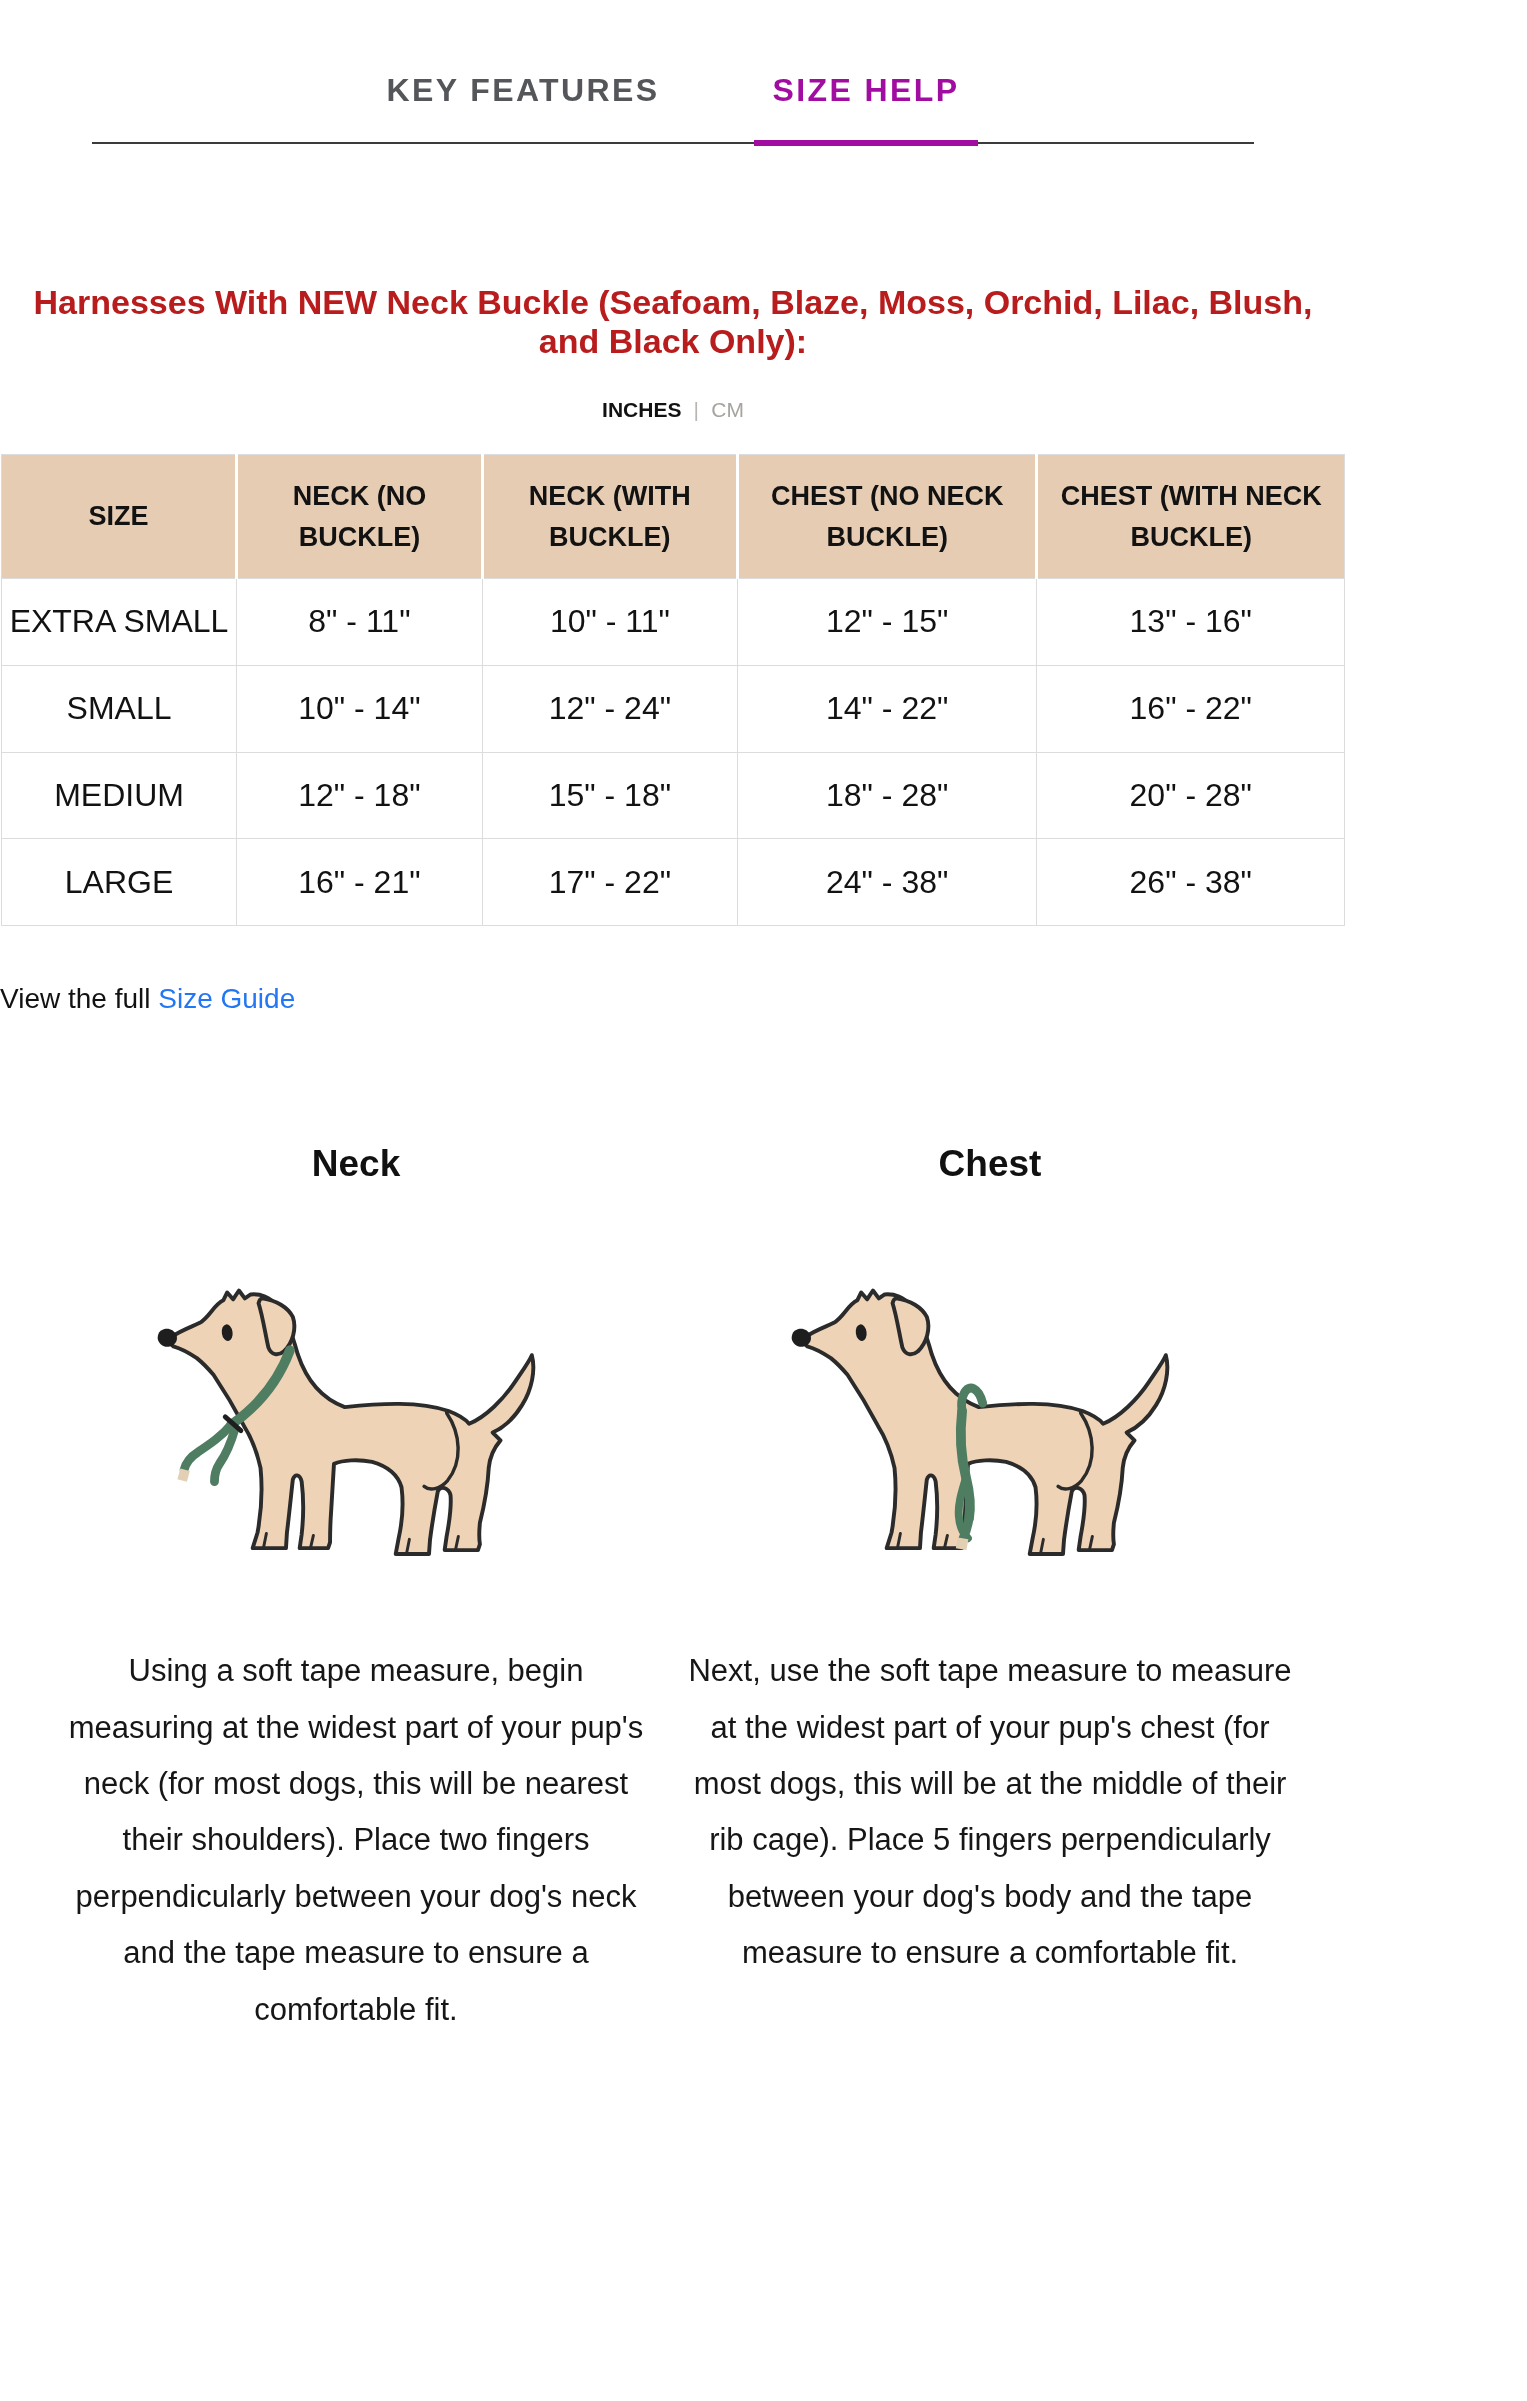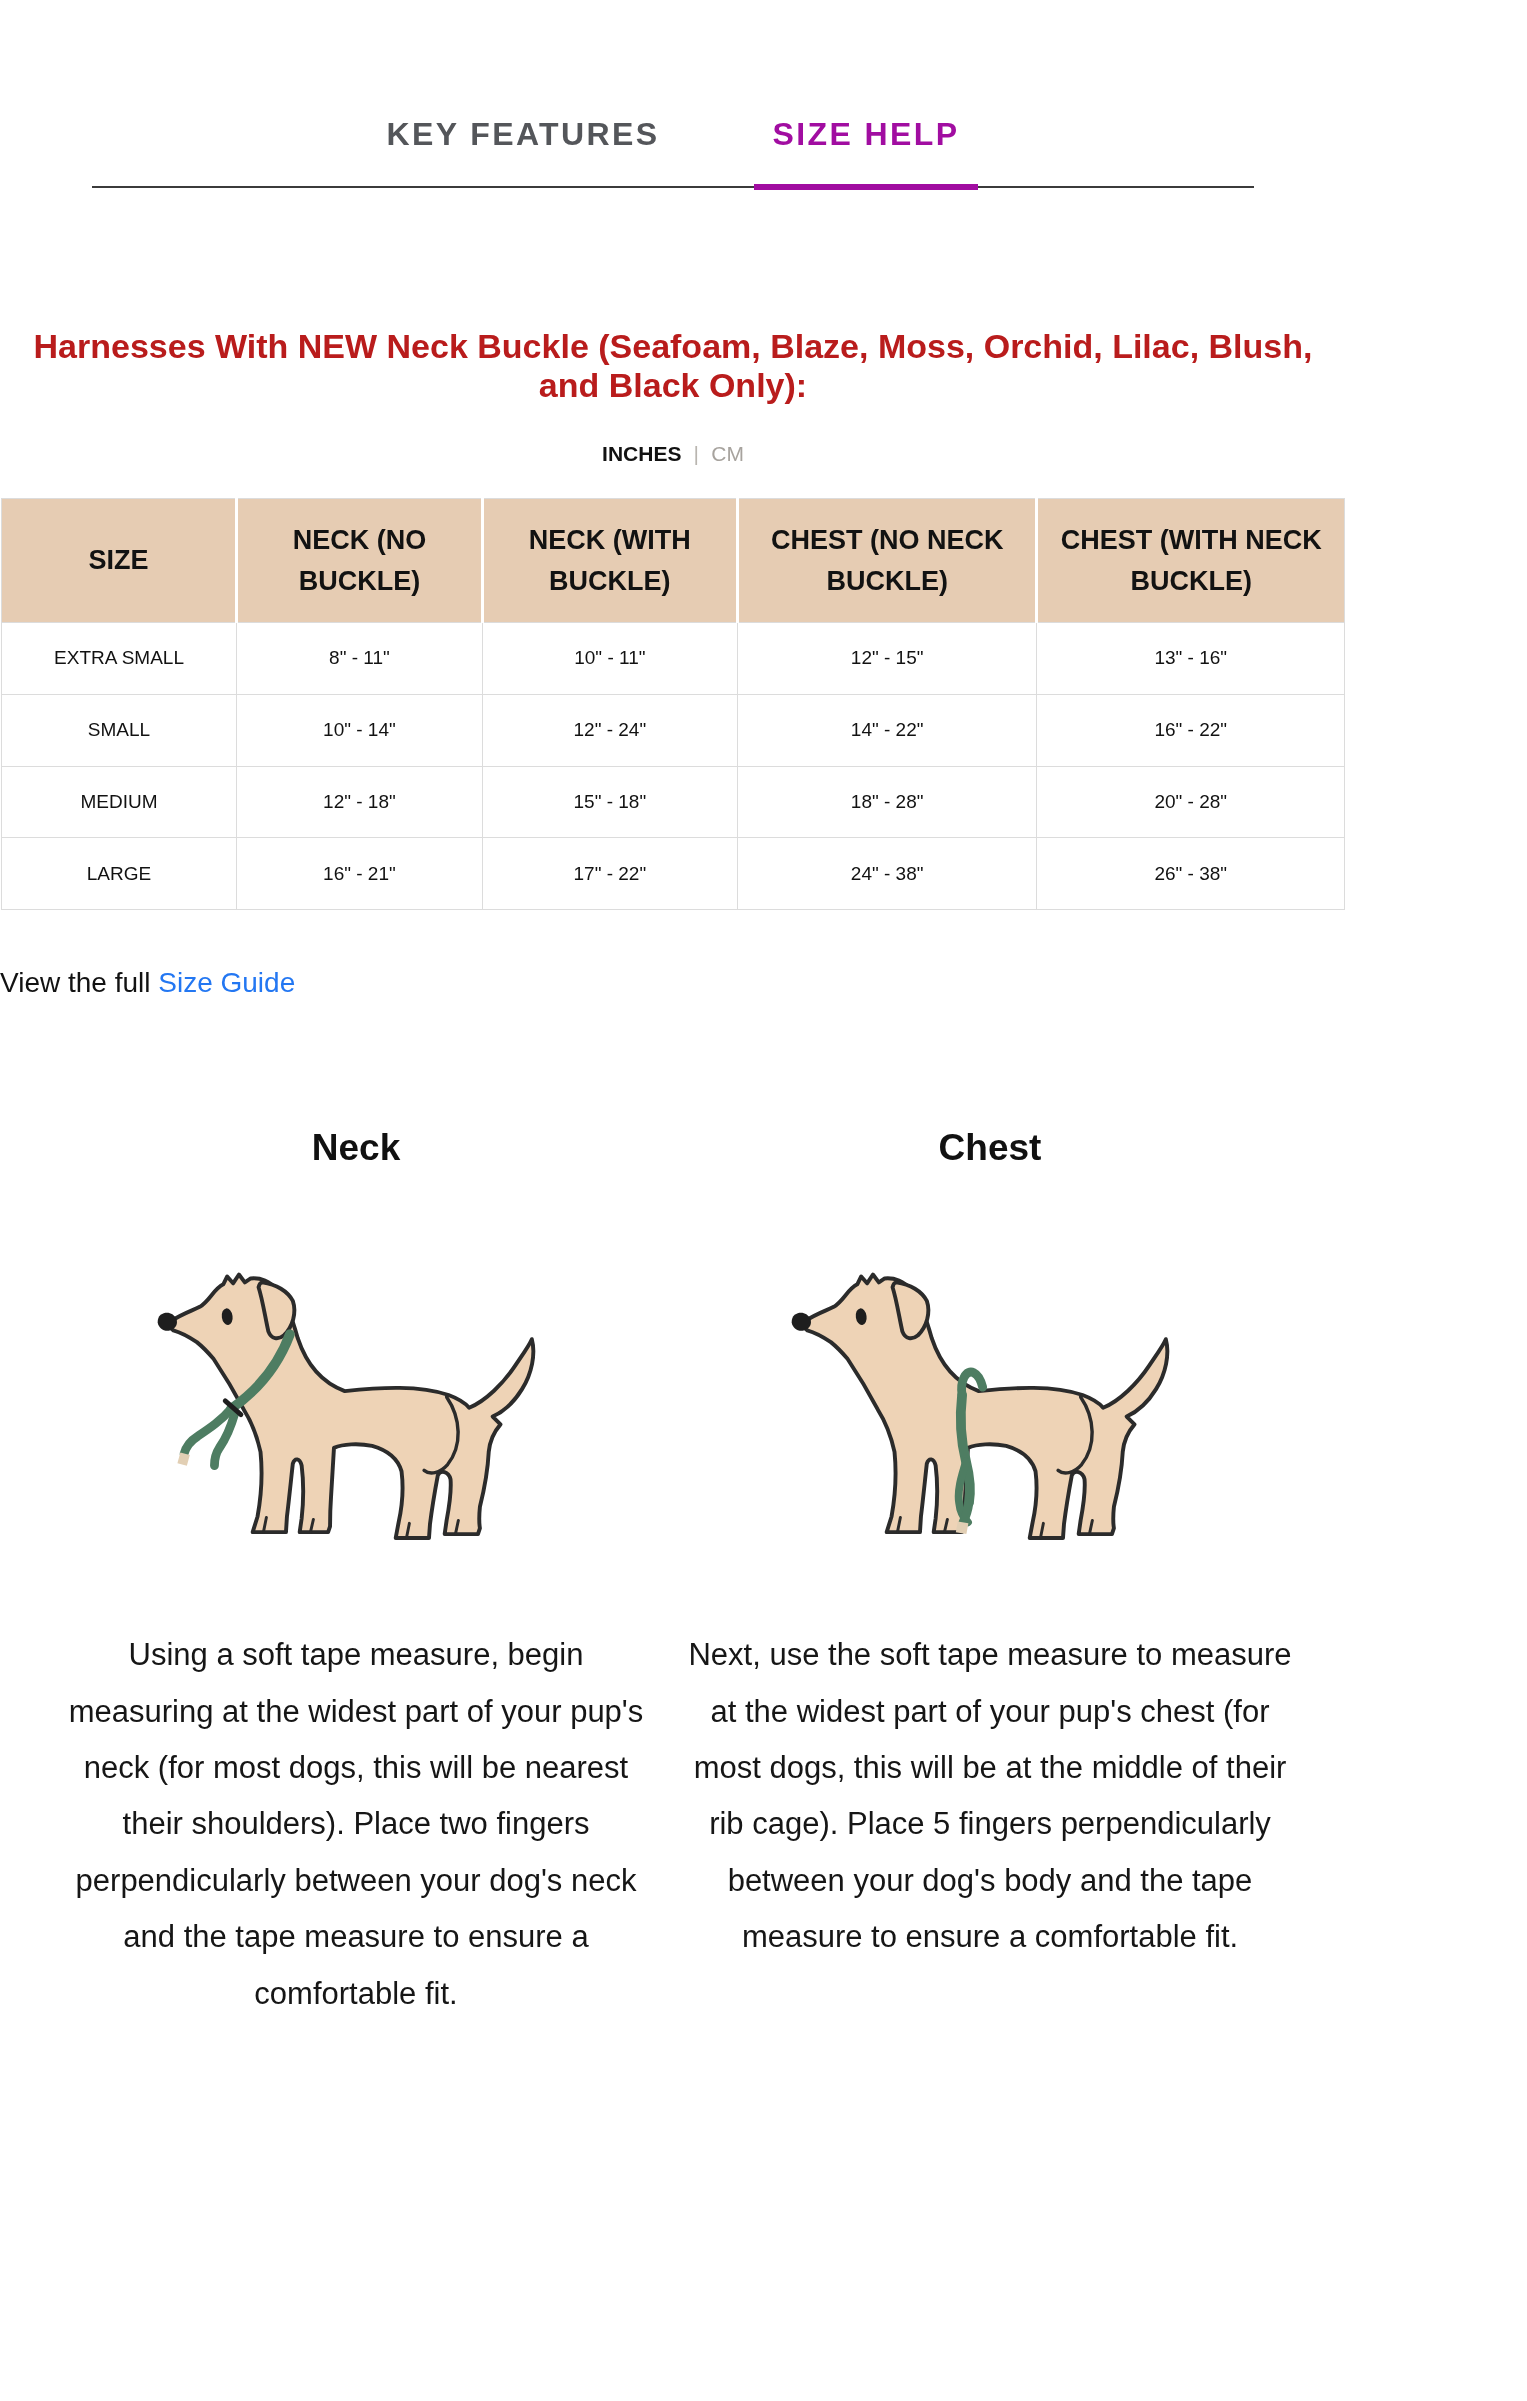--- a/index.html
+++ b/index.html
@@ -2,21 +2,21 @@
 <html style="font-size:9.8px"><head>
 <meta charset="utf-8">
 <style>
   html,body{margin:0;padding:0;background:#ffffff;}
   body{
     width:1527px;min-height:2401px;
     font-family:"Liberation Sans", sans-serif;
     color:#1b1b1b;
     -webkit-font-smoothing:antialiased;
   }
-  .page{width:1346px;overflow:hidden;margin-top:44px;}
+  .page{width:1346px;overflow:hidden;}
 
   
   .tabs{
     margin:0 92px;
     padding-top:72px;
     display:flex;justify-content:center;gap:113px;
     border-bottom:2.4px solid #3b3b3b;
   }
   .tab{
     position:relative;
@@ -57,21 +57,21 @@
     background:#e6ccb3;
     font-size:27px;font-weight:700;line-height:1.5;color:#121212;
     padding:21px 8.6px;
     border-left:3.1px solid #ffffff;border-right:3.1px solid #ffffff;
     border-top:1.8px solid #dcdcdc;border-bottom:0;
   }
   .size-table th:first-child{border-left:1.8px solid #dcdcdc;}
   .size-table th:last-child{border-right:1.8px solid #dcdcdc;}
   .size-table td{
     border:1.8px solid #dcdcdc;
-    font-size:19px;color:#121212;
+    font-size:32px;color:#121212;
     padding:24.4px 6.1px;background:#fff;
   }
 
   
   .size-guide{margin-top:57px;text-align:left;font-size:28px;color:#121212;}
   .size-guide a{color:#2377f2;text-decoration:none;cursor:pointer;}
 
   
   .measure-grid{
     margin:128px 52px 0;

